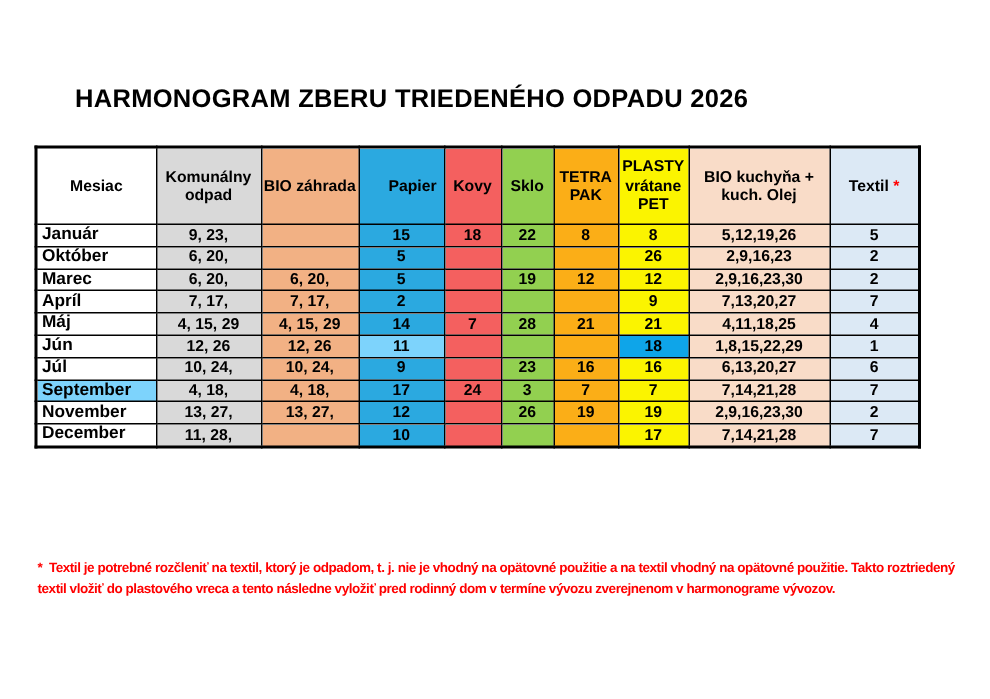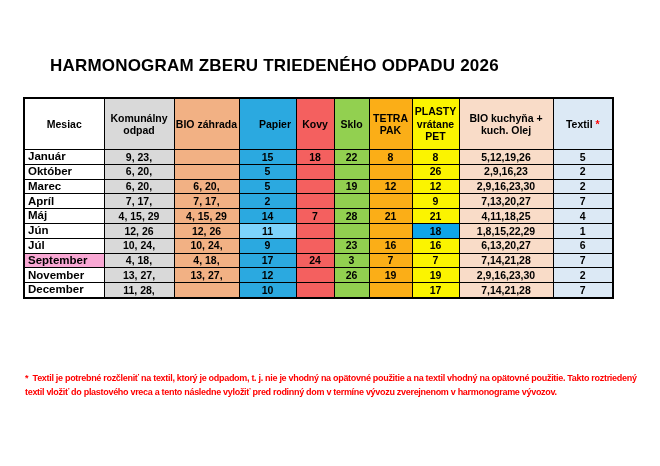--- a/index.html
+++ b/index.html
@@ -180,21 +180,21 @@
         <td style="background: rgb(242, 177, 132);">10, 24,</td>
         <td style="background: rgb(43, 169, 224);">9</td>
         <td style="background: rgb(244, 96, 95);"></td>
         <td style="background: rgb(146, 208, 80);">23</td>
         <td style="background: rgb(251, 174, 23);">16</td>
         <td style="background: rgb(251, 244, 0);">16</td>
         <td style="background: rgb(249, 220, 200);">6,13,20,27</td>
         <td style="background: rgb(220, 233, 245);">6</td>
       </tr>
       <tr>
-        <td class="month" style="background: #f9a8d4;">September</td>
+        <td class="month" style="background: #7dd3fc;">September</td>
         <td style="background: rgb(217, 217, 217);">4, 18,</td>
         <td style="background: rgb(242, 177, 132);">4, 18,</td>
         <td style="background: rgb(43, 169, 224);">17</td>
         <td style="background: rgb(244, 96, 95);">24</td>
         <td style="background: rgb(146, 208, 80);">3</td>
         <td style="background: rgb(251, 174, 23);">7</td>
         <td style="background: rgb(251, 244, 0);">7</td>
         <td style="background: rgb(249, 220, 200);">7,14,21,28</td>
         <td style="background: rgb(220, 233, 245);">7</td>
       </tr>

